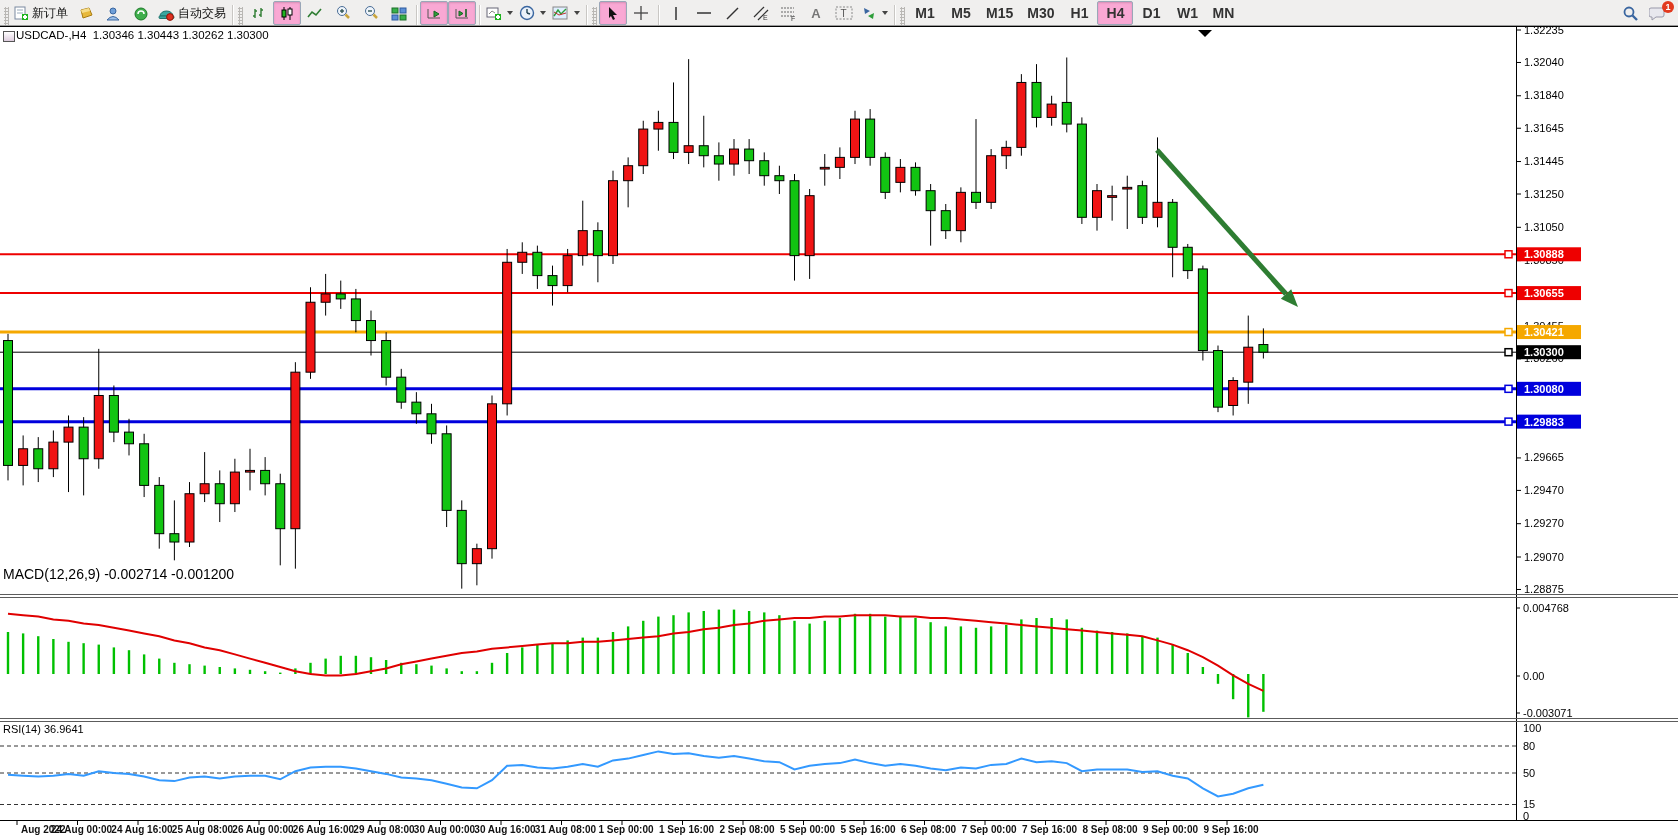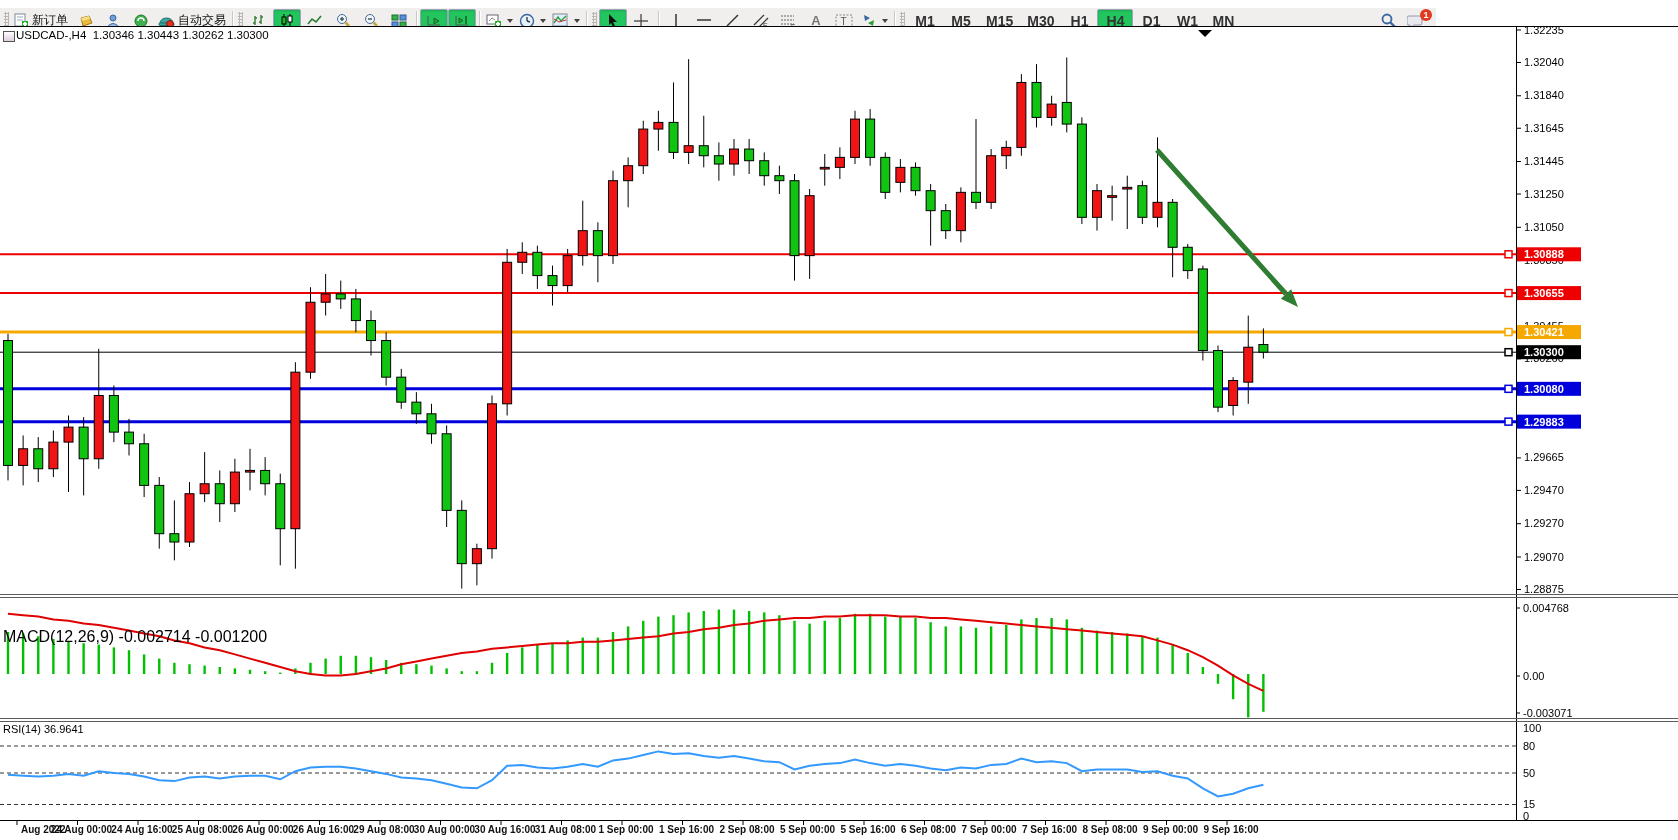--- a/index.html
+++ b/index.html
@@ -1,34 +1,34 @@
 <!DOCTYPE html>
 <html><head>
 <meta charset="utf-8">
 <style>
   html,body{margin:0;padding:0;background:#fff;}
   body{font-family:"Liberation Sans","DejaVu Sans",sans-serif;width:1678px;height:840px;overflow:hidden;position:relative;}
   
-  #toolbar{position:absolute;top:0;left:0;width:1436px;height:26px;background:#f0efee;display:flex;align-items:center;border-bottom:1px solid #9b9b9b;box-sizing:border-box;padding-left:2px;margin-top:8px;}
+  #toolbar{position:absolute;top:0;left:0;width:1678px;height:26px;background:#f0efee;display:flex;align-items:flex-end;border-bottom:1px solid #9b9b9b;box-sizing:border-box;padding-left:2px;}
   .grip{width:5px;height:18px;margin:0 2px;background-image:radial-gradient(circle,#b9b7b4 1px,transparent 1.2px);background-size:3px 3px;}
   .tsep{width:1px;height:20px;background:#c9c7c4;margin:0 3px;box-shadow:1px 0 0 #fff;}
   .tbtn{height:22px;min-width:22px;display:flex;align-items:center;justify-content:center;border:1px solid transparent;border-radius:2px;padding:0 2px;cursor:default;gap:3px;}
-  .tbtn.on{border-color:#9aa7b8;background:#22c55e;box-shadow:inset 0 1px 2px rgba(0,0,0,.15);}
+  .tbtn.on{border-color:#9aa7b8;background:#f9a8d4;box-shadow:inset 0 1px 2px rgba(0,0,0,.15);}
   .tbtn .lbl{font-size:12px;color:#111;white-space:nowrap;}
   .tf{font-size:14px;font-weight:bold;color:#333;padding:3px 6px;height:auto;}
   .caret{width:0;height:0;border-left:3px solid transparent;border-right:3px solid transparent;border-top:4px solid #444;margin-left:2px;}
   .flexfill{flex:1;}
   svg{display:block;}
   
   #chartwrap{position:absolute;top:26px;left:0;width:1678px;height:814px;background:#fff;}
   #chart-svg{position:absolute;top:0;left:0;}
   .overlay-label{position:absolute;font-size:11px;color:#000;font-weight:400;white-space:pre;}
   #title-label{top:3px;left:16px;font-size:11.5px;}
   #title-icon{position:absolute;top:5px;left:3px;width:10px;height:9px;border:1px solid #555;background:linear-gradient(#fff,#dcd);}
-  #macd-label{top:602px;left:3px;font-size:16px;}
+  #macd-label{top:540px;left:3px;font-size:14px;}
   #rsi-label{top:697px;left:3px;font-size:11px;text-align:center;}
 </style>
 </head>
 <body>
 
 <div id="toolbar">
   <div class="grip"></div>
   <div class="tbtn">
     <span>
         <svg width="15" height="15">

